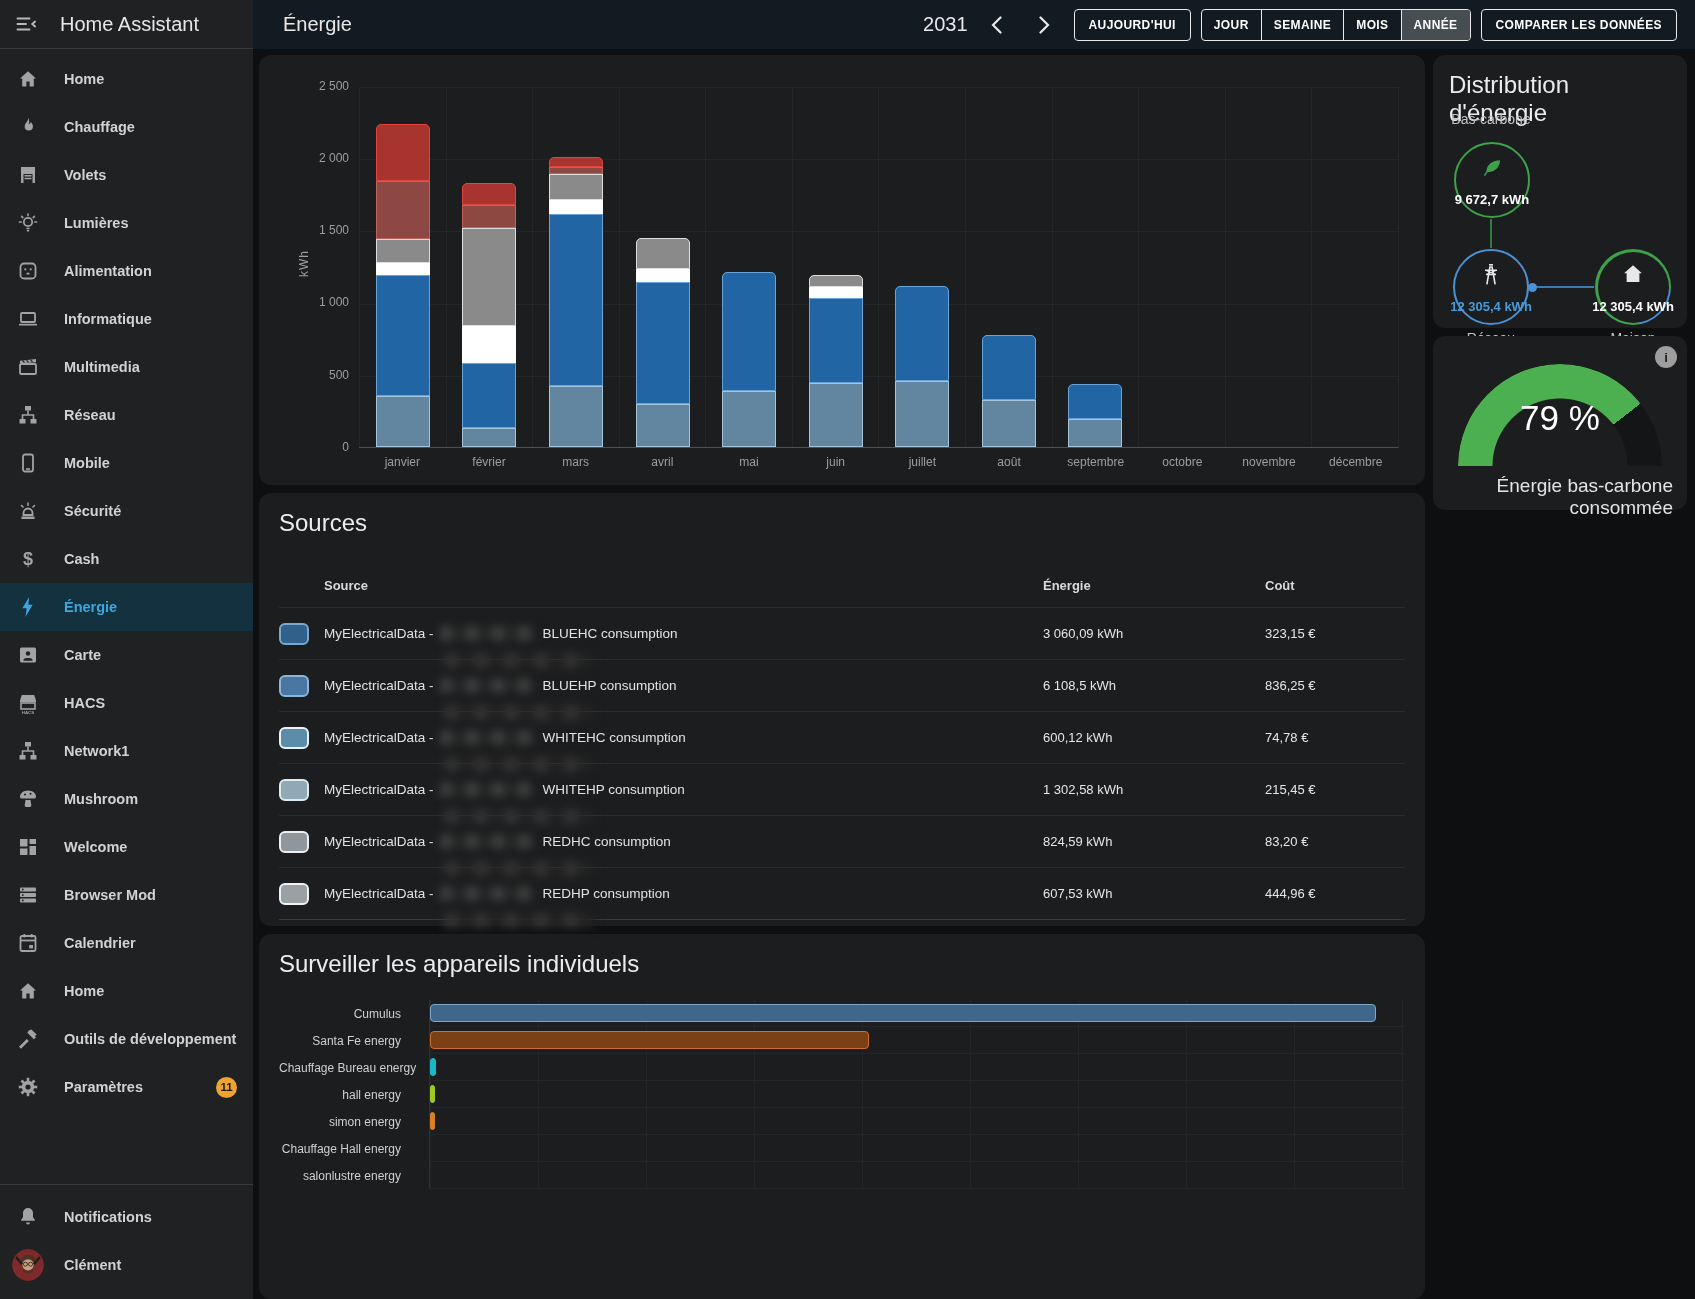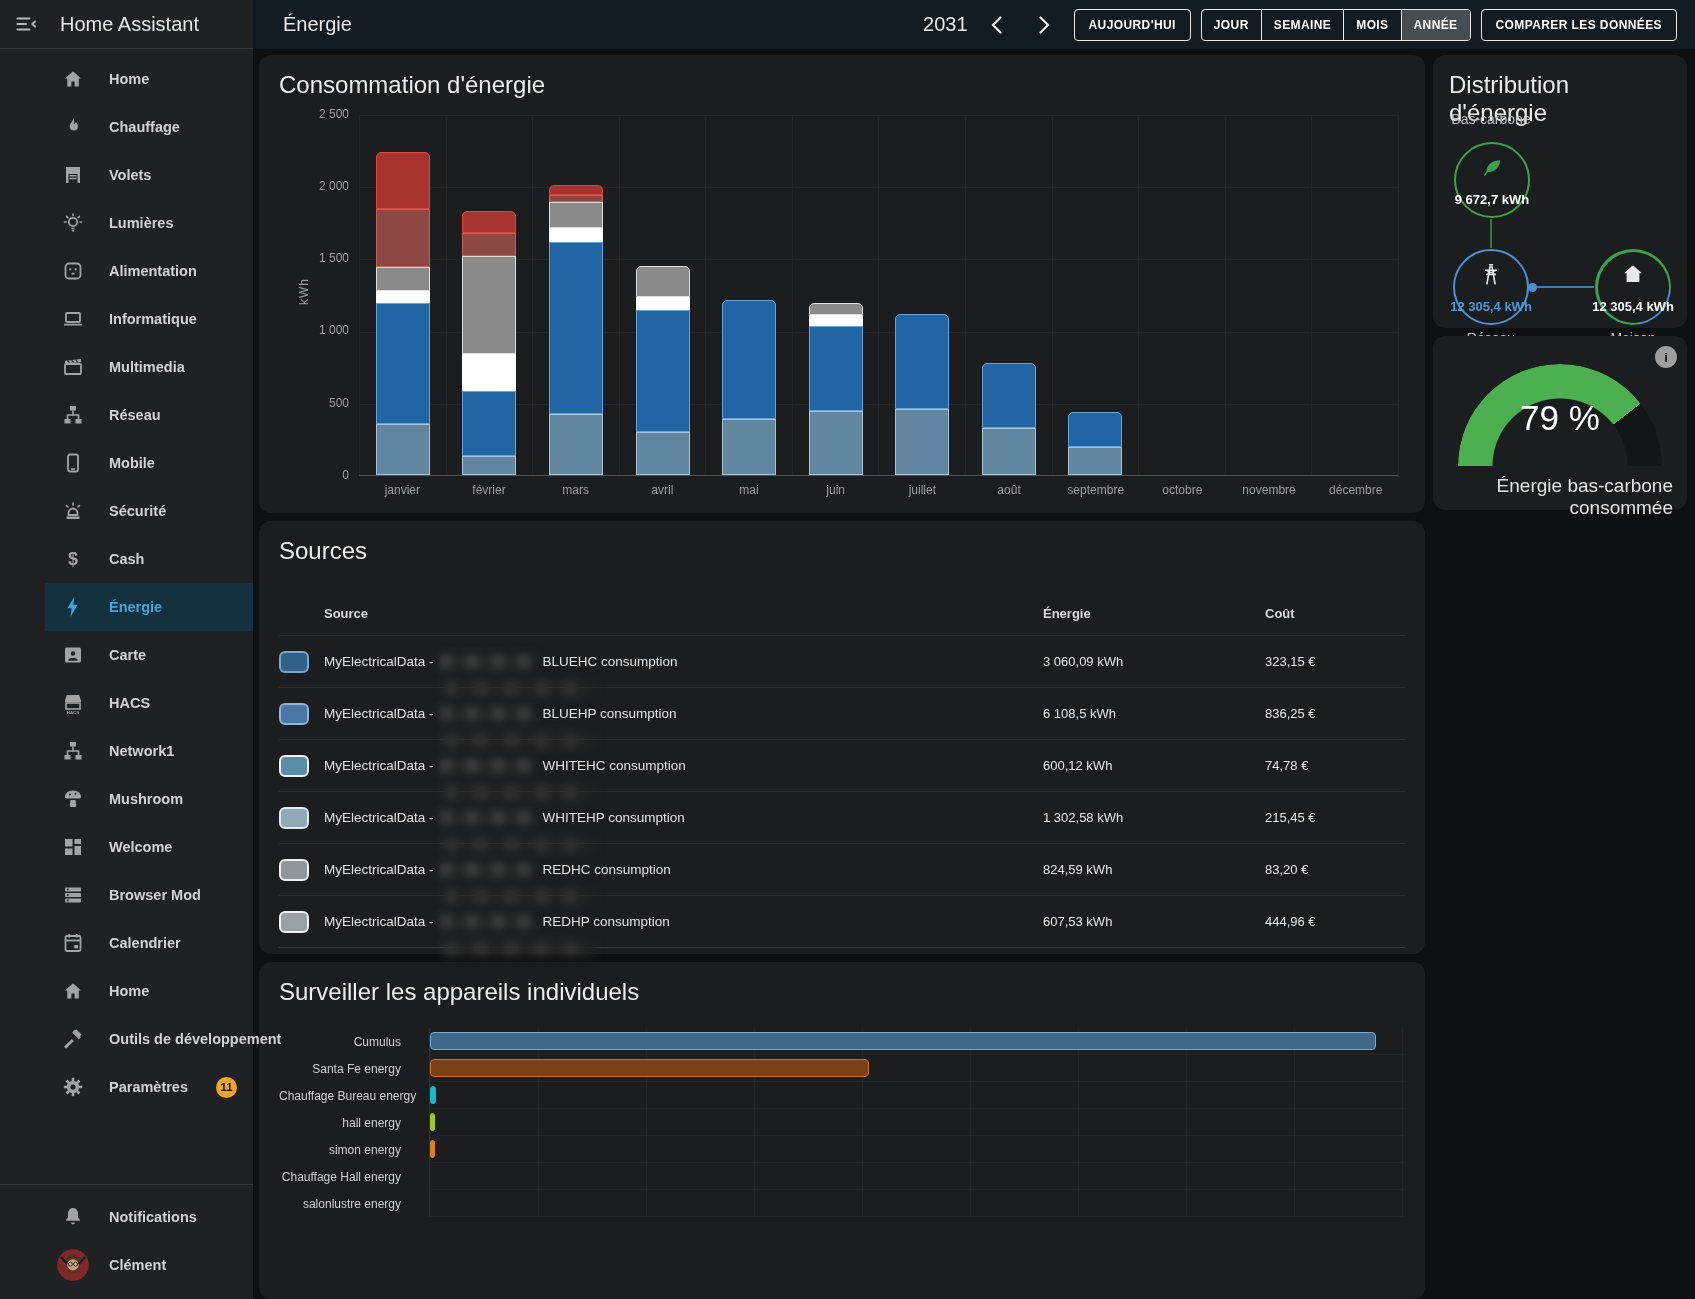--- a/index.html
+++ b/index.html
@@ -5,21 +5,21 @@
 * { box-sizing: border-box; margin: 0; padding: 0; }
 html,body { width:1695px; height:1299px; overflow:hidden; background:#0e0f10;
   font-family:"Liberation Sans", sans-serif; color:#e8e8e8; }
 .app { display:flex; width:1695px; height:1299px; }
 
 
 .sidebar { width:253px; min-width:253px; background:#1f2122; display:flex; flex-direction:column; }
 .sb-header { height:49px; display:flex; align-items:center; padding:0 14px; border-bottom:1px solid #3a3a3a; }
 .sb-title { font-size:20px; font-weight:500; color:#e6e6e6; margin-left:22px; }
 .nav { padding-top:6px; }
-.nav-item { height:48px; display:flex; align-items:center; padding:0 16px; cursor:pointer; position:relative;margin-left:45px; }
+.nav-item { height:48px; display:flex; align-items:center; padding:0 16px; cursor:pointer; position:relative; }
 .nav-item .ic { width:24px; height:24px; display:flex; align-items:center; justify-content:center; }
 .nav-label { margin-left:24px; font-size:14.5px; font-weight:600; color:#d2d2d2; white-space:nowrap; }
 .nav-item.active { background:#14313f; }
 .nav-item.active .nav-label { color:#41a6dc; }
 .badge { position:absolute; right:16px; width:21px; height:21px; border-radius:50%;
   background:#f0a330; color:#1b1b1b; font-size:11.5px; font-weight:700;
   display:flex; align-items:center; justify-content:center; }
 .sb-spacer { flex:1; }
 .sb-divider { border-top:1px solid #3a3a3a; margin-top:8px; }
 .avatar { width:32px; height:32px; border-radius:50%; overflow:hidden; flex:none; margin-left:-4px; }
@@ -408,21 +408,20 @@
         <button class="btn">MOIS</button>
         <button class="btn selected">ANNÉE</button>
       </div>
       <button class="btn">COMPARER LES DONNÉES</button>
     </header>
 
     <div class="content">
       <div class="col-left">
 
         <section class="card chart-card">
-          <h2>Consommation d'énergie</h2>
           <div class="chart-wrap">
             <span class="kwh-label" style="position:absolute; left:-62px; top:190px;">kWh</span>
             <div class="plot">
               <div class="ylab" style="top:-8px;">2 500</div>
               <div class="ylab" style="top:64px;">2 000</div>
               <div class="ylab" style="top:136px;">1 500</div>
               <div class="ylab" style="top:208px;">1 000</div>
               <div class="ylab" style="top:281px;">500</div>
               <div class="ylab" style="top:353px;">0</div>
               <div class="slot">

